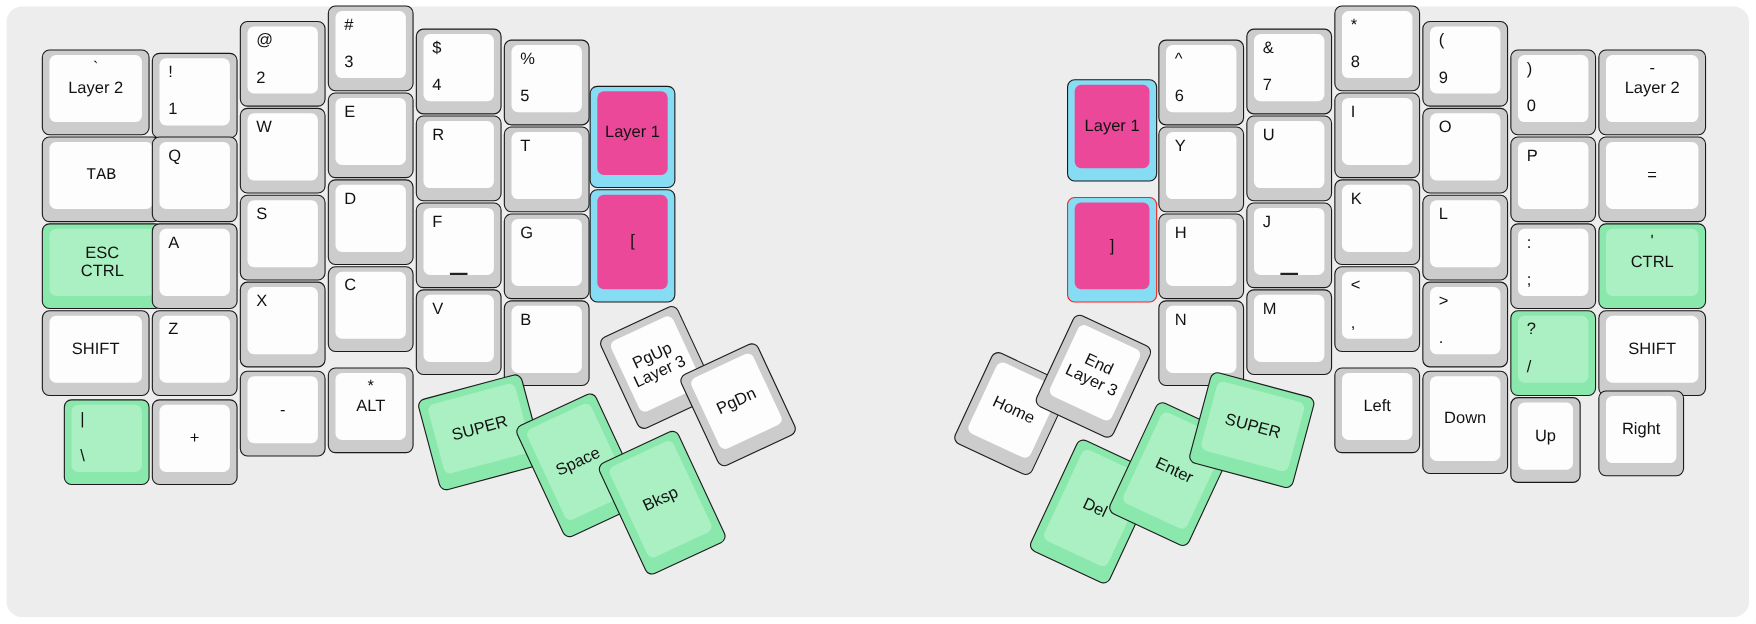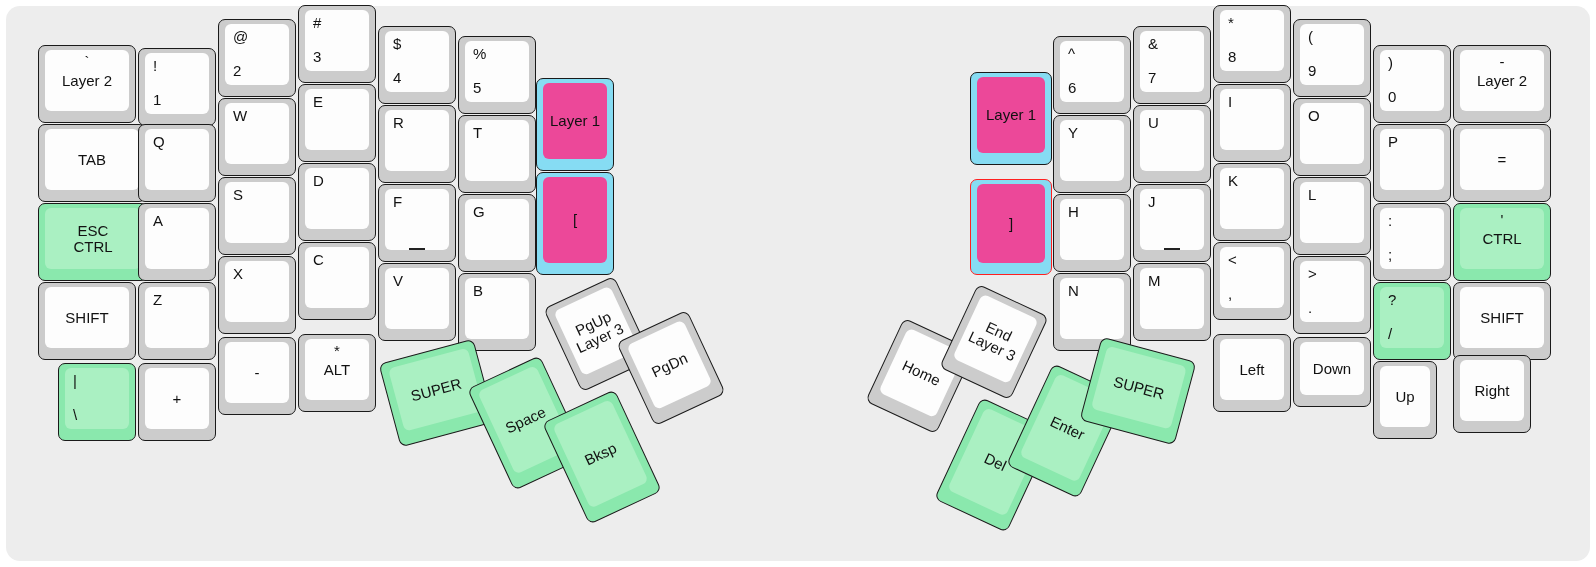--- a/index.html
+++ b/index.html
@@ -110,21 +110,21 @@
 
 <div id="stage" style="background: rgb(255, 255, 255);">
   <div id="board-panel" style="background: rgb(237, 237, 237);"></div>
   <div id="keys-layer">
       <div class="key" style="left: 38px; top: 45px; width: 98px; height: 78px;">
         <div class="cap">
           <span class="legend tc">`</span>
           <span class="legend center">Layer 2</span>
         </div>
       </div>
-      <div class="key" style="left: 38px; top: 124px; width: 108px; height: 78px;">
+      <div class="key" style="left: 38px; top: 124px; width: 108px; height: 78px; font-family: Liberation Mono, monospace;">
         <div class="cap">
           <span class="legend center">TAB</span>
         </div>
       </div>
       <div class="key green" style="left: 38px; top: 203px; width: 110px; height: 78px;">
         <div class="cap">
           <span class="legend center">ESC
 CTRL</span>
         </div>
       </div>
@@ -392,21 +392,21 @@
         <div class="cap">
           <span class="legend tl">L</span>
         </div>
       </div>
       <div class="key" style="left: 1293px; top: 256px; width: 78px; height: 78px;">
         <div class="cap">
           <span class="legend tl">&gt;</span>
           <span class="legend bl">.</span>
         </div>
       </div>
-      <div class="key" style="left: 1293px; top: 337px; width: 78px; height: 70px;">
+      <div class="key" style="left: 1293px; top: 337px; width: 78px; height: 94px;">
         <div class="cap">
           <span class="legend center">Down</span>
         </div>
       </div>
       <div class="key" style="left: 1373px; top: 45px; width: 78px; height: 78px;">
         <div class="cap">
           <span class="legend tl">)</span>
           <span class="legend bl">0</span>
         </div>
       </div>

